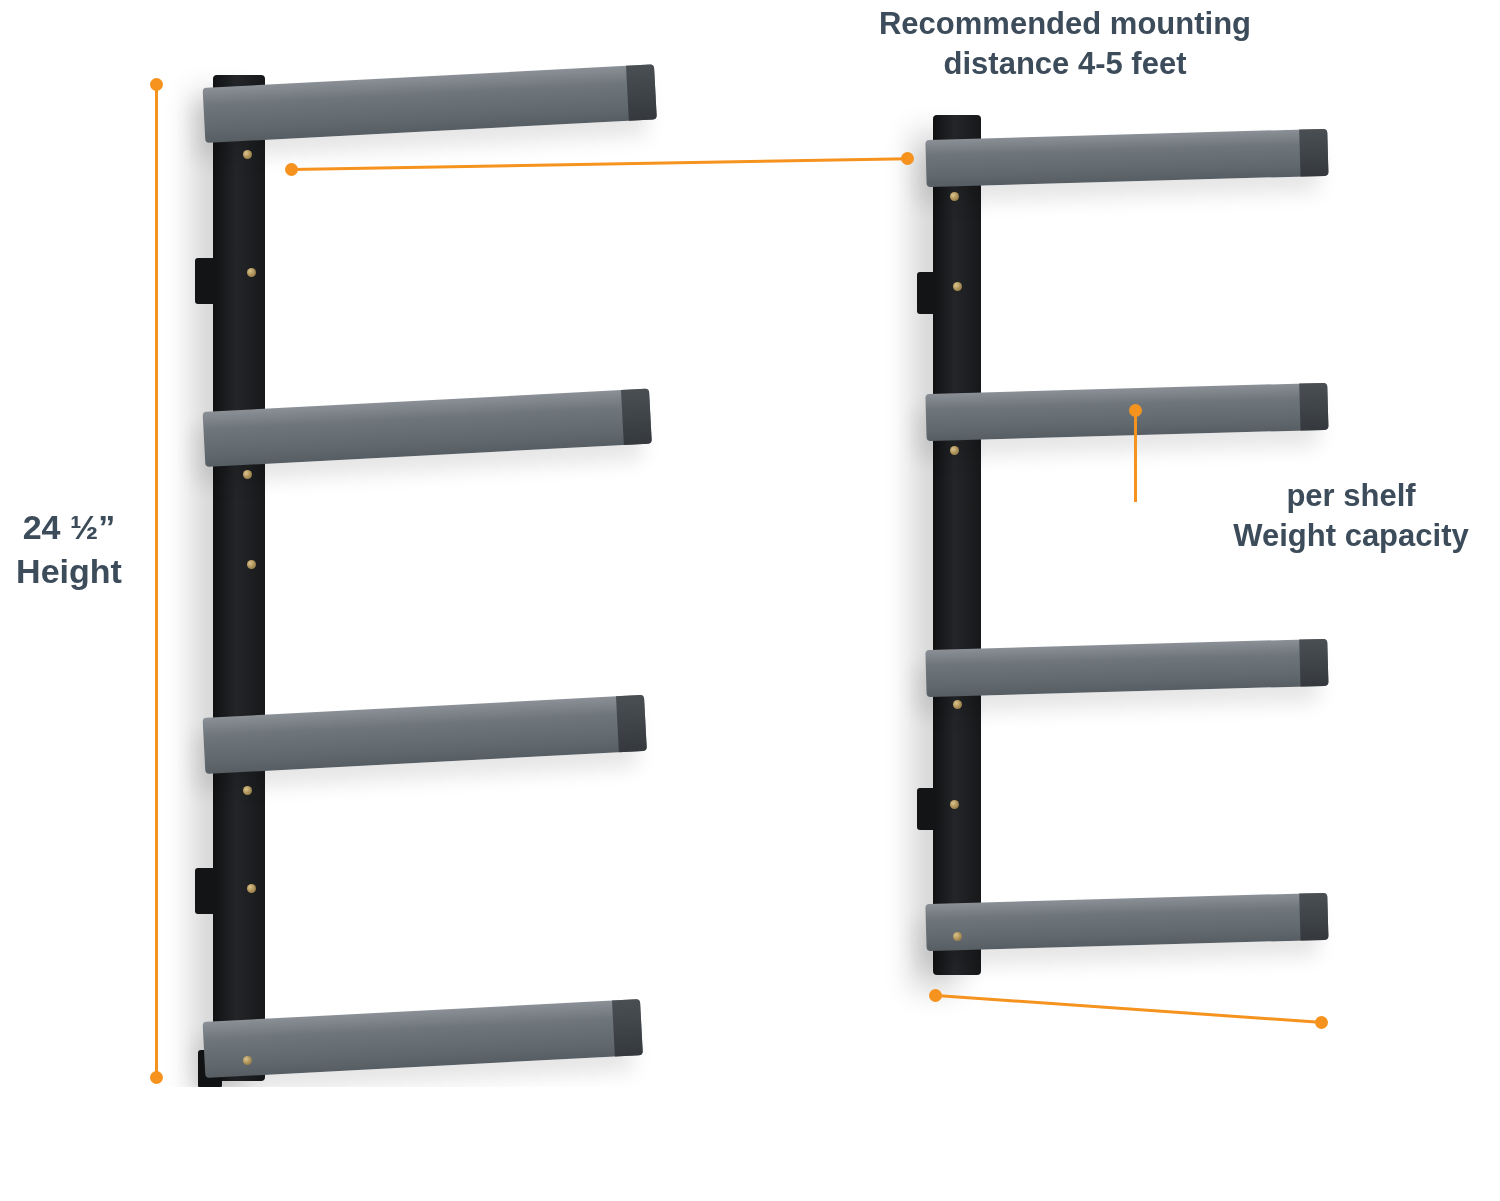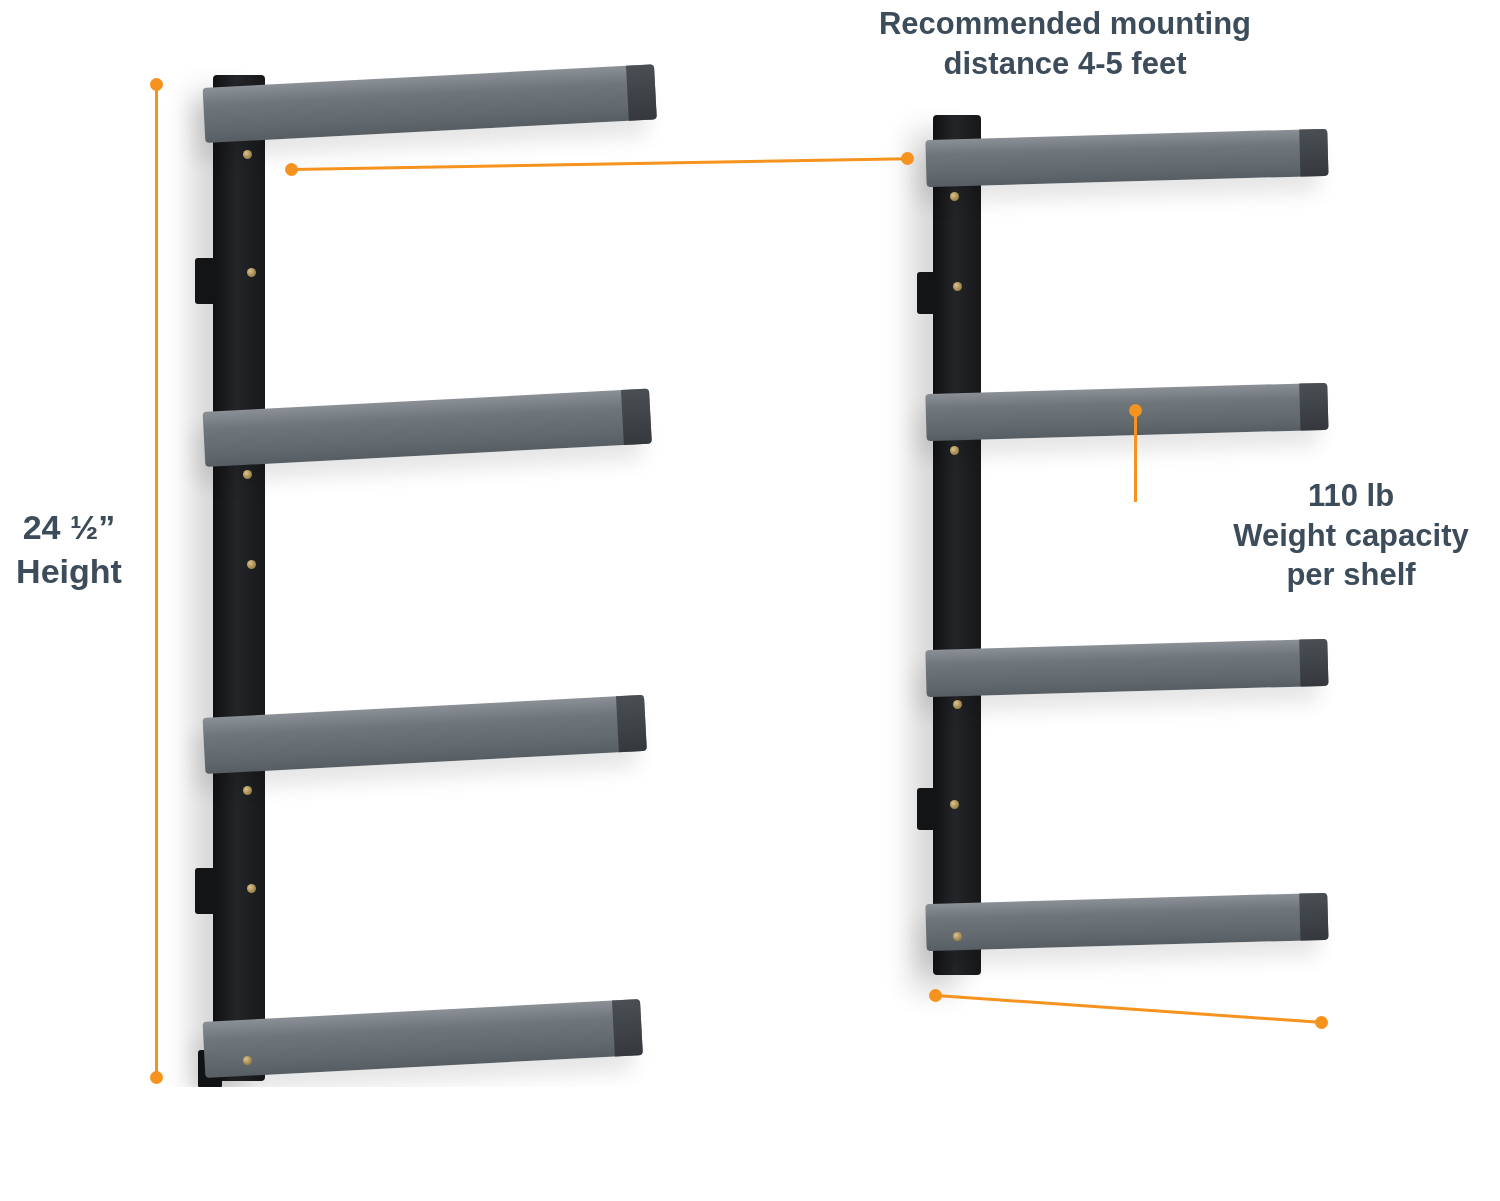--- a/index.html
+++ b/index.html
@@ -168,21 +168,20 @@
     <div>Recommended mounting</div>
     <div>distance 4-5 feet</div>
   </div>
 
   <div class="label label-height">
     <div>24 ½”</div>
     <div>Height</div>
   </div>
 
   <div class="label label-weight">
-    <div>110 lb</div>
+    <div>per shelf</div>
     <div>Weight capacity</div>
-    <div>per shelf</div>
   </div>
 
   <div class="label label-depth">
   </div>
 
 </div>
 
 </body></html>

